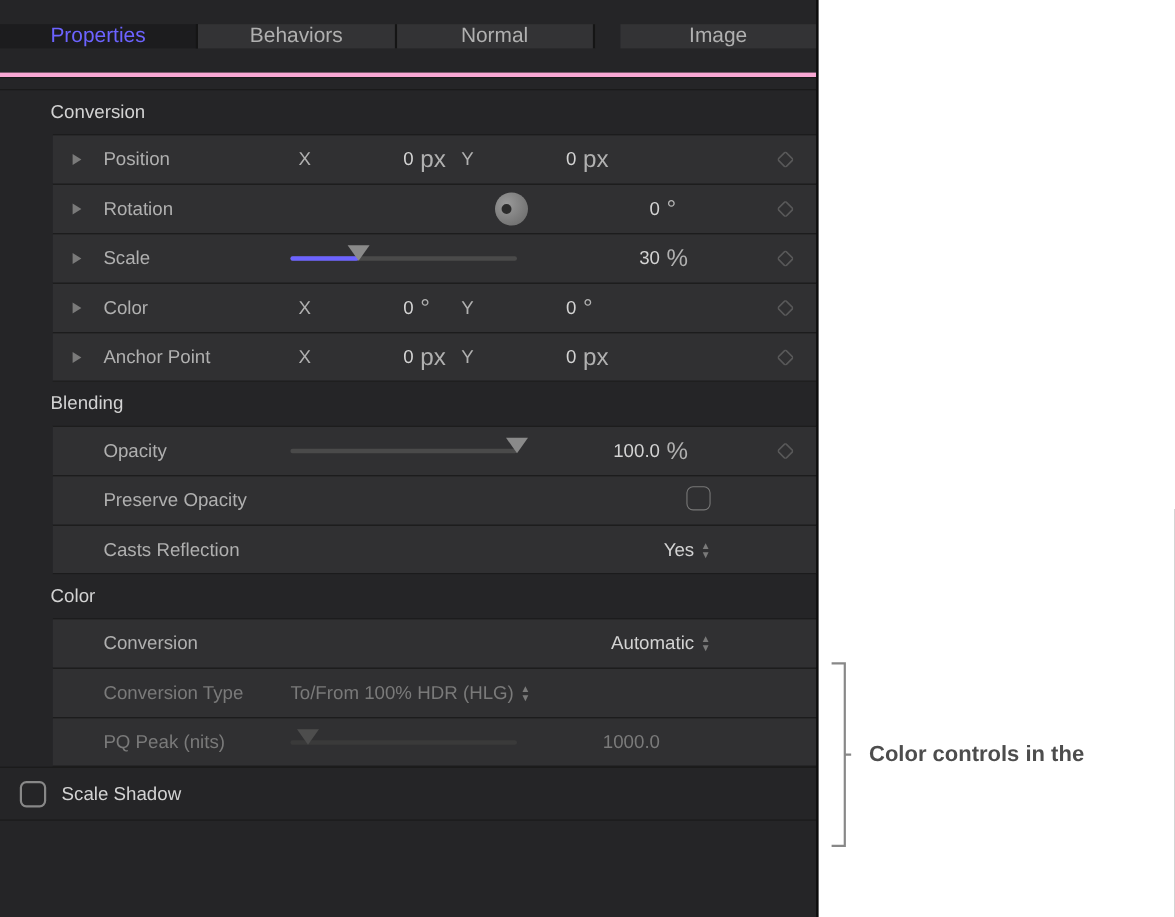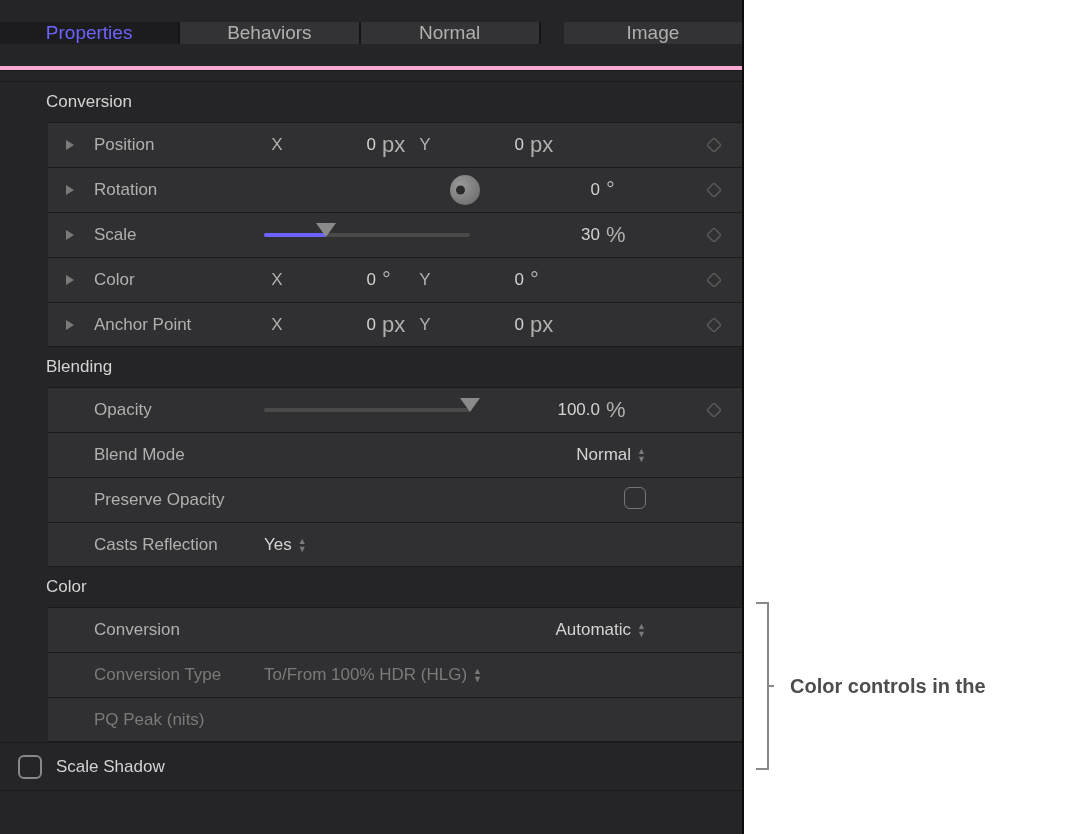--- a/index.html
+++ b/index.html
@@ -276,53 +276,39 @@
         <span class="value" style="width:120px">100.0</span>
         <span class="unit">%</span>
       </div>
       <div class="keyframe">
         <svg width="14" height="14" viewBox="0 0 14 14">
             <rect x="7" y="0" width="10" height="10" transform="rotate(45 7 0)" fill="none" stroke="#6a6a6a" stroke-width="1.5"></rect>
           </svg>
       </div>
     </div>
 
-    <div class="row">
-      <span class="disclosure"></span>
-      <span class="label">Blend Mode</span>
+
+    <div class="row">
+      <span class="disclosure"></span>
+      <span class="label">Preserve Opacity</span>
+      <div class="controls">
+        <div class="wide-value" style="text-align:right;">
+          <span class="checkbox"></span>
+        </div>
+        <span class="unit"></span>
+      </div>
+      <div class="keyframe"></div>
+    </div>
+
+    <div class="row" style="border-bottom:1px solid var(--row-border)">
+      <span class="disclosure"></span>
+      <span class="label">Casts Reflection</span>
       <div class="controls">
         <div class="wide-value">
           <span class="popup" style="justify-content:flex-end; display:inline-flex; width:100%;">
-            <span>Normal</span>
-            <span class="arrows"></span>
-          </span>
-        </div>
-        <span class="unit"></span>
-      </div>
-      <div class="keyframe"></div>
-    </div>
-
-    <div class="row">
-      <span class="disclosure"></span>
-      <span class="label">Preserve Opacity</span>
-      <div class="controls">
-        <div class="wide-value" style="text-align:right;">
-          <span class="checkbox"></span>
-        </div>
-        <span class="unit"></span>
-      </div>
-      <div class="keyframe"></div>
-    </div>
-
-    <div class="row" style="border-bottom:1px solid var(--row-border)">
-      <span class="disclosure"></span>
-      <span class="label">Casts Reflection</span>
-      <div class="controls">
-        <div class="wide-value">
-          <span class="popup" style="justify-content:flex-start; display:inline-flex; width:100%;">
             <span>Yes</span>
             <span class="arrows"></span>
           </span>
         </div>
         <span class="unit"></span>
       </div>
       <div class="keyframe"></div>
     </div>
 
     <div class="section-header">Color</div>
@@ -353,20 +339,29 @@
           </span>
         </div>
         <span class="unit"></span>
       </div>
       <div class="keyframe"></div>
     </div>
 
     <div class="row dimmed" style="border-bottom:1px solid var(--row-border)">
       <span class="disclosure"></span>
       <span class="label">PQ Peak (nits)</span>
+      <div class="controls">
+        <div style="flex:0 0 216px; padding-right:10px;">
+          <div class="slider-track" style="background:#3a3a3a">
+            <div class="slider-thumb-tri-dim" style="left:8%"></div>
+          </div>
+        </div>
+        <span class="value" style="width:120px">1000.0</span>
+        <span class="unit"></span>
+      </div>
       <div class="keyframe"></div>
     </div>
 
     <div class="drop-shadow-row">
       <span class="thick-checkbox"></span>
       <span>Scale Shadow</span>
     </div>
     <div style="height:4px; border-top:1px solid var(--row-border);"></div>
   </div>
 

